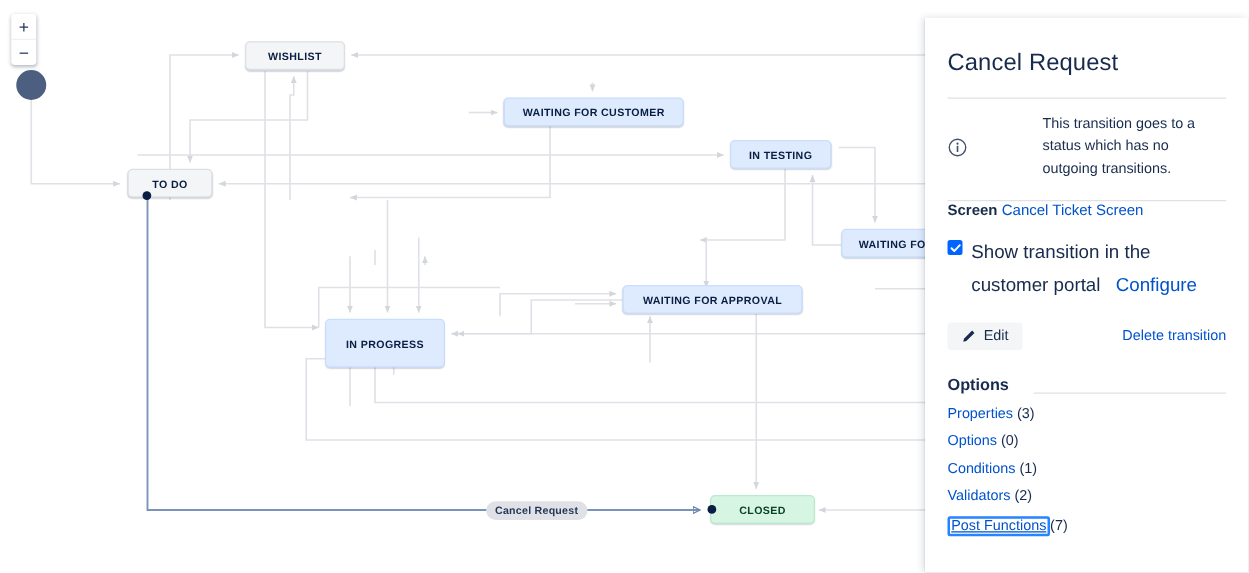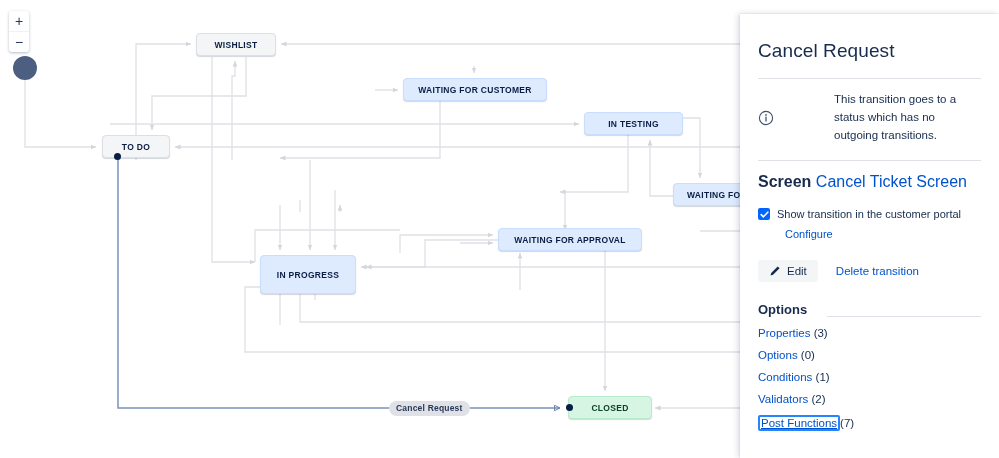--- a/index.html
+++ b/index.html
@@ -149,31 +149,31 @@
     align-items: center;
     justify-content: flex-start;
   }
   #info-text {
     font-size: 11.5px;
     line-height: 1.55;
     color: #172b4d;
     padding-left: 10px;
   }
   #screen-row {
-    font-size: 16px;
-    margin-top: 12px;
+    font-size: 12px;
+    margin-top: 0;
   }
   #screen-row .lbl { font-weight: bold; color: #172b4d; }
   .link {
     color: #0052cc;
     cursor: pointer;
   }
   #portal-row {
     margin-top: 14px;
-    font-size: 11px;
+    font-size: 15px;
     line-height: 1.75;
     display: flex;
     align-items: flex-start;
   }
   #portal-checkbox {
     flex: 0 0 12px;
     width: 12px; height: 12px;
     border-radius: 2px;
     background: #0065ff;
     margin-top: 3px;
@@ -183,20 +183,21 @@
     justify-content: center;
     cursor: pointer;
   }
   #portal-checkbox svg { display: block; }
   #portal-text { color: #172b4d; }
 
   #action-row {
     margin-top: 16px;
     display: flex;
     align-items: center;
+    justify-content: space-between;
   }
   #edit-button {
     background: #f4f5f7;
     border: none;
     border-radius: 3px;
     padding: 5px 11px;
     font-size: 11.5px;
     color: #172b4d;
     display: flex;
     align-items: center;
@@ -332,21 +333,21 @@
 
   <div class="node grey" style="left:102px; top:135px; width:68px; height:23px;">
     <span>TO DO</span>
   </div>
   <div class="endpoint-dot" style="left:114px; top:153px;"></div>
 
   <div class="node blue" style="left:403px; top:78px; width:144px; height:23px;">
     <span>WAITING FOR CUSTOMER</span>
   </div>
 
-  <div class="node blue" style="left:584px; top:112px; width:99px; height:23px;">
+  <div class="node blue" style="left:584px; top:112px; width:81px; height:23px;">
     <span>IN TESTING</span>
   </div>
 
   <div class="node blue" style="left:673px; top:183px; width:100px; height:23px; justify-content:flex-start; padding-left:13px;">
     <span>WAITING FOR</span>
   </div>
 
   <div class="node blue" style="left:498px; top:228px; width:144px; height:23px;">
     <span>WAITING FOR APPROVAL</span>
   </div>

